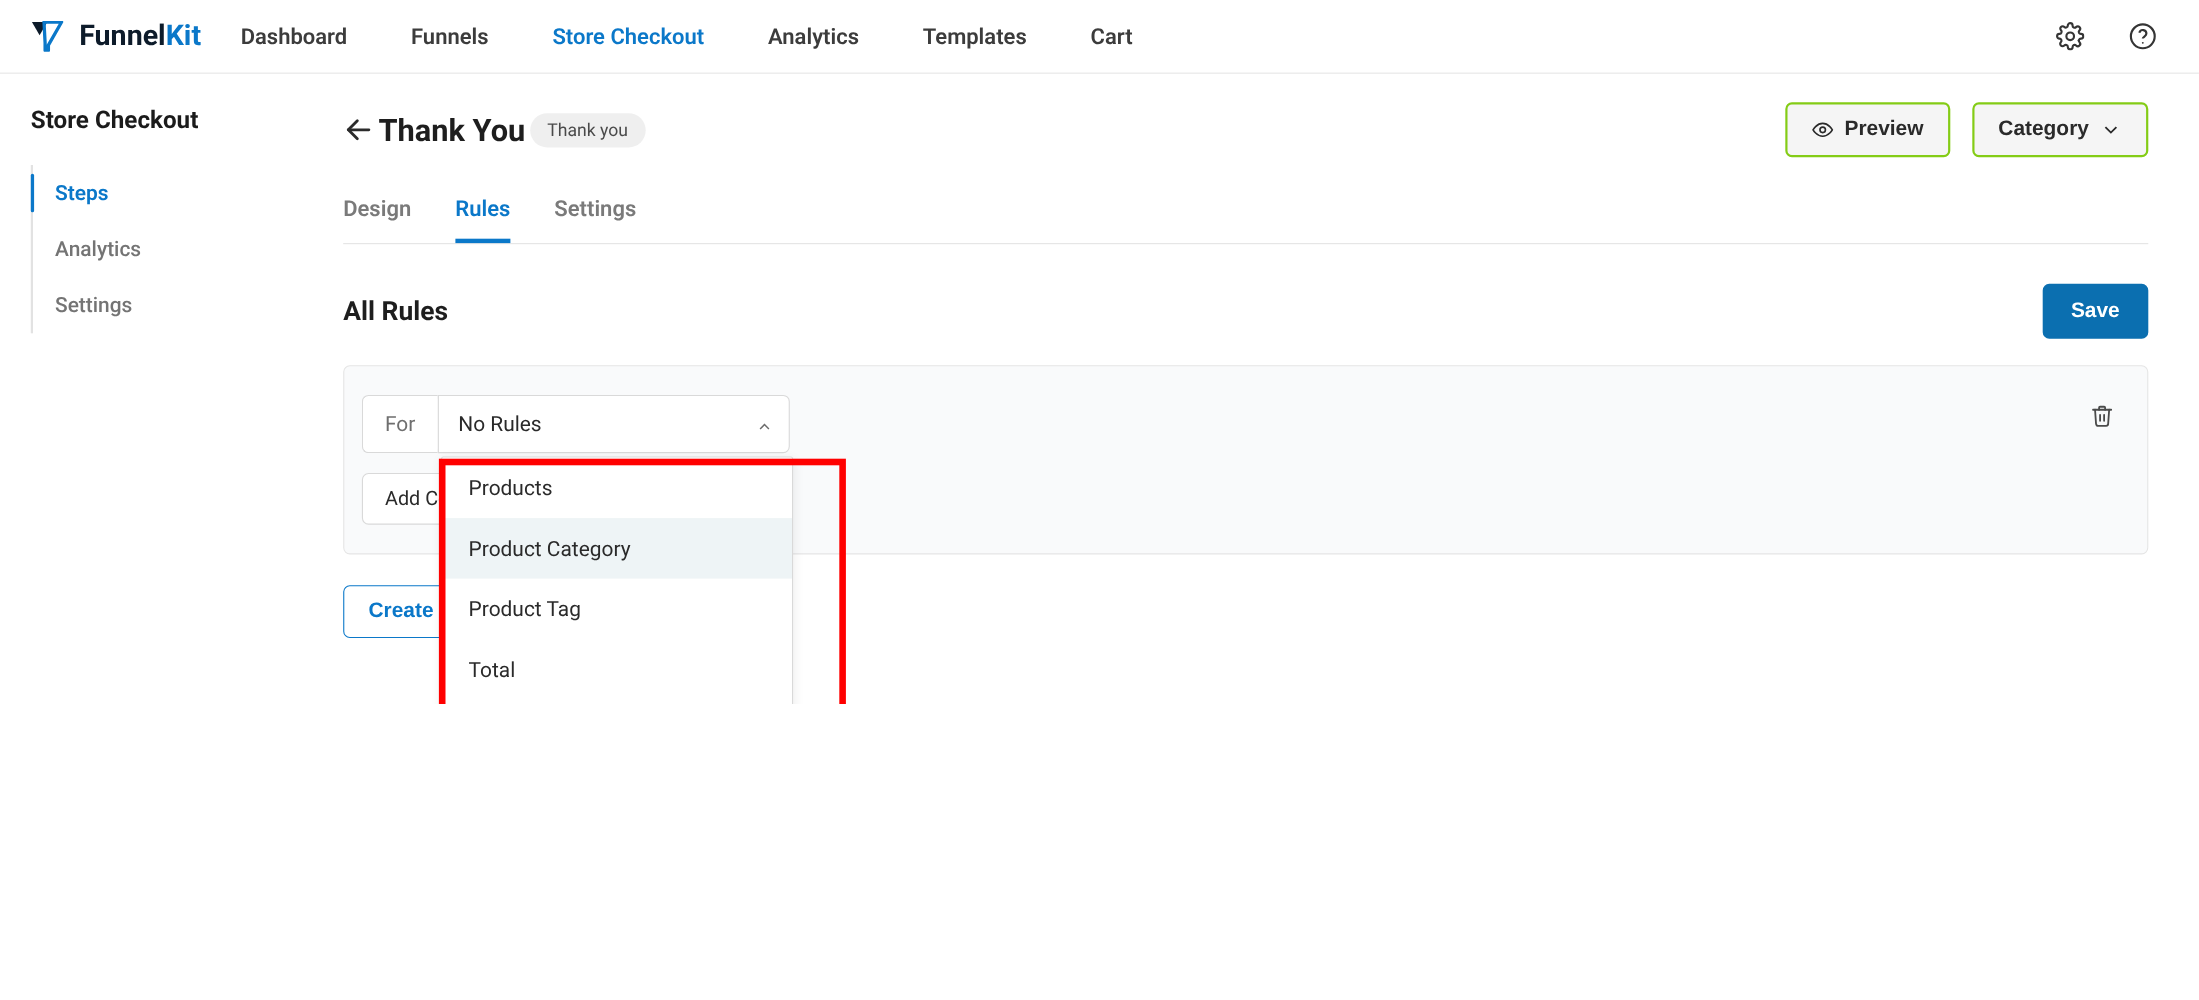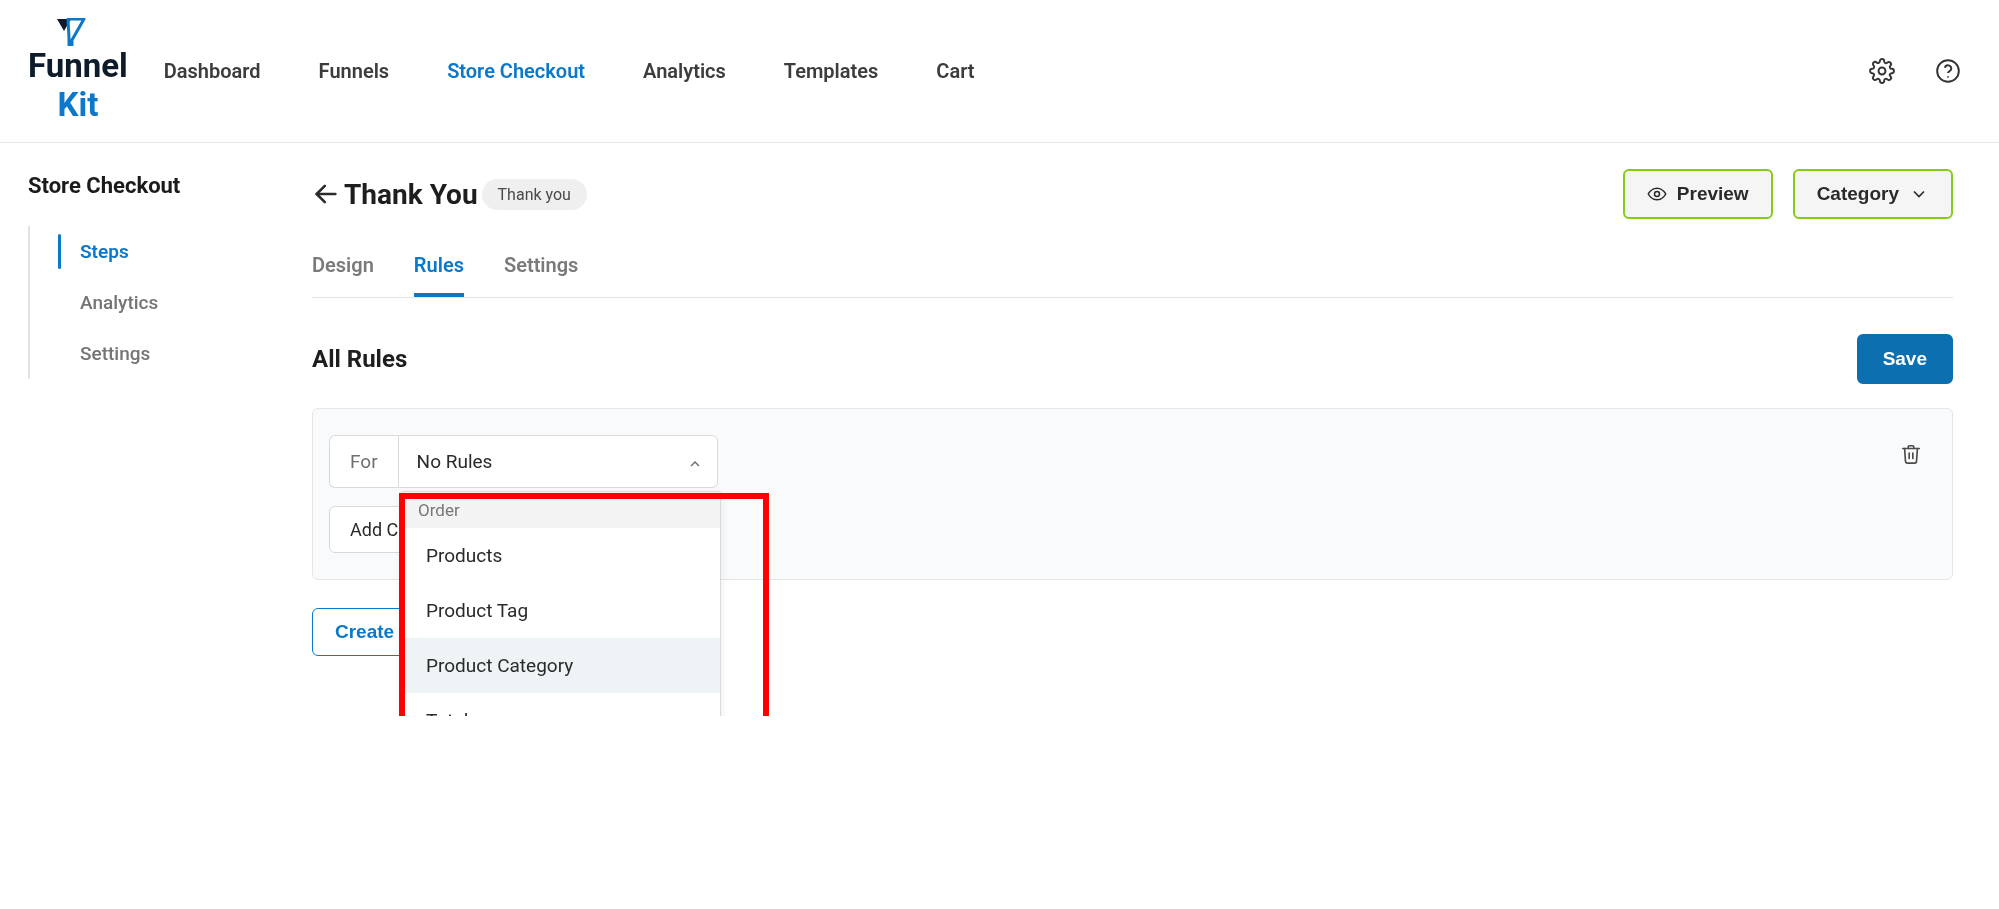--- a/index.html
+++ b/index.html
@@ -14,24 +14,23 @@
   
   .topbar {
     display: flex;
     align-items: center;
     padding: 18px 28px 18px 28px;
     border-bottom: 1px solid #e5e5e5;
   }
   .logo {
     display: flex;
     align-items: center;
-    font-size: 33px;
+    font-size: 26px;
     font-weight: 700;
     color: #0d1b2a;
-    flex-direction: column;
   }
   .logo-mark {
     margin-right: 10px;
     display:inline-flex;
   }
   .logo .kit { color:#0b78c9; }
 
   .nav {
     display: flex;
     gap: 58px;
@@ -55,21 +54,21 @@
     width: 248px;
     padding: 30px 0 0 28px;
     border-left: none;
   }
   .sidebar h2 {
     font-size: 22px;
     font-weight: 700;
     color:#1b1b1b;
     margin-bottom: 28px;
   }
-  .sidebar-list { list-style:none; position:relative;padding-left:30px; }
+  .sidebar-list { list-style:none; position:relative; }
   .sidebar-list::before{
     content:"";
     position:absolute;
     left:0; top:0; bottom:0;
     width:2px; background:#e2e2e2;
   }
   .sidebar-item {
     padding: 14px 0 14px 22px;
     font-size: 19px;
     color:#747474;
@@ -358,25 +357,24 @@
         <div class="rule-select">
           <span>No Rules</span>
           <span class="chev">
             <svg viewBox="0 0 24 24" fill="none" stroke="#6b6b6b" stroke-width="2">
                 <polyline points="6 15 12 9 18 15"></polyline>
               </svg>
           </span>
         </div>
 
         <div class="dropdown">
-          <div class="group-label">Order</div>
           <div class="dd-scroll">
             <div class="dd-item">Products</div>
+            <div class="dd-item hover">Product Category</div>
             <div class="dd-item">Product Tag</div>
-            <div class="dd-item hover">Product Category</div>
             <div class="dd-item">Total</div>
             <div class="dd-item">Item Count</div>
             <div class="dd-item">Item Type</div>
           </div>
         </div>
       </div>
 
       <div class="add-cond">Add Condition</div>
 
       

